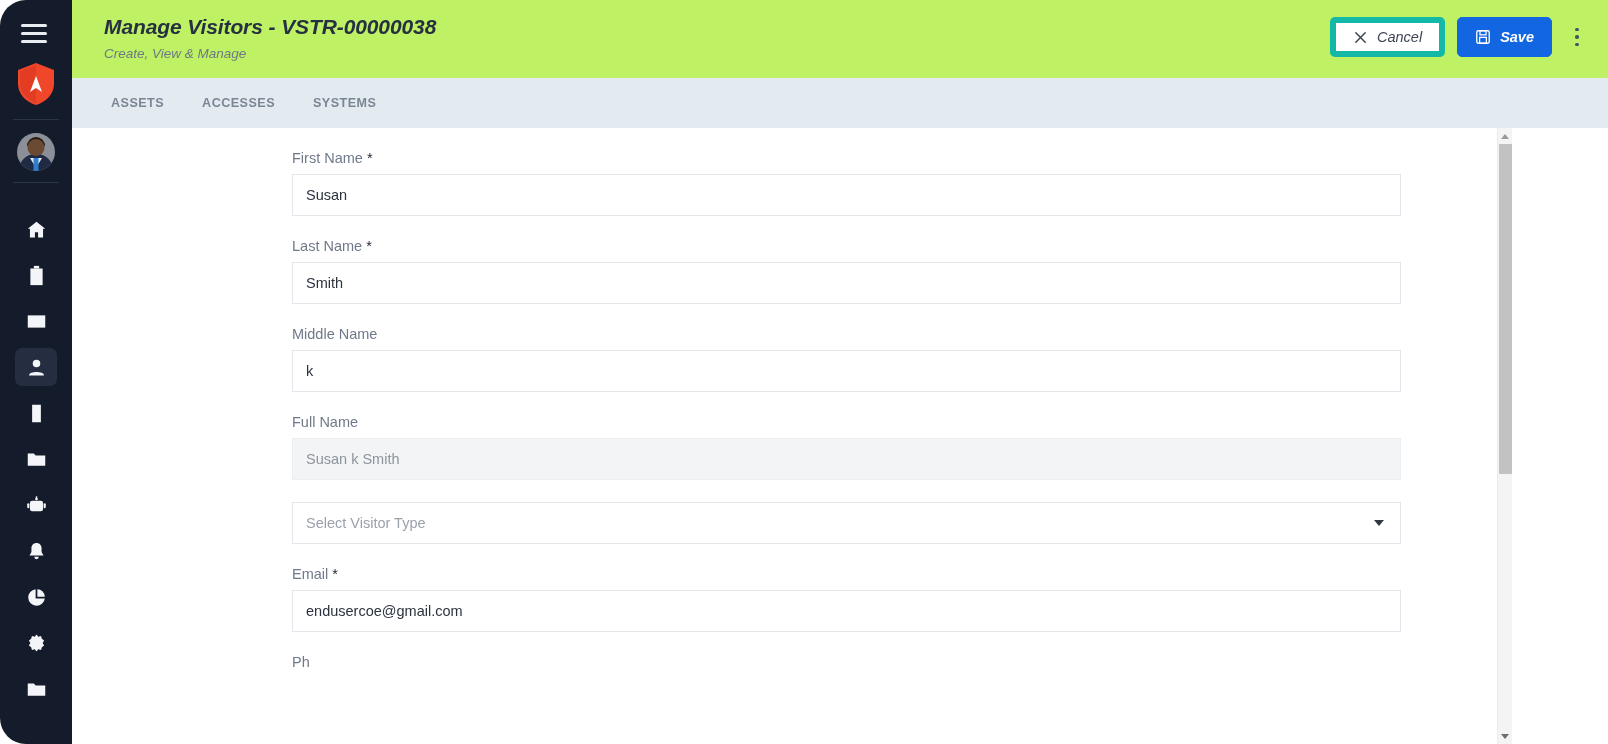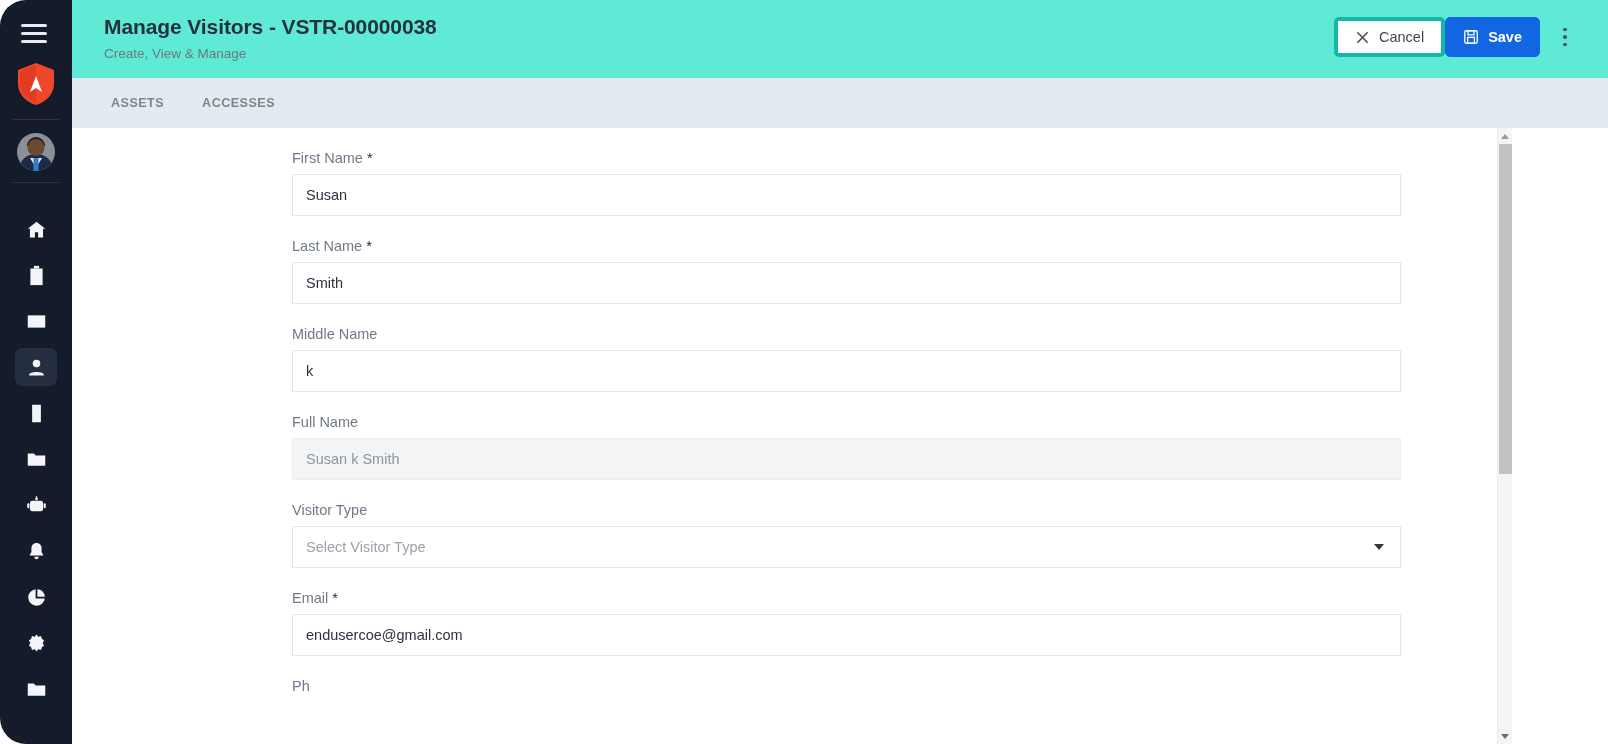--- a/index.html
+++ b/index.html
@@ -149,25 +149,26 @@
     display: flex;
     flex-direction: column;
     background: #ffffff;
     position: relative;
     overflow: hidden;
   }
 
   .topbar {
     height: 78px;
     min-height: 78px;
-    background: #5eead4;
+    background: #bef264;
     display: flex;
     align-items: flex-start;
     justify-content: space-between;
-    padding: 13px 26px 0 32px;
+    padding: 13px 14px 0 32px;
+    font-style: italic;
   }
 
   .title-wrap { padding-top: 1px; }
   .page-title {
     font-size: 21px;
     font-weight: bold;
     color: #263040;
     letter-spacing: -0.1px;
     line-height: 1.2;
   }
@@ -190,22 +191,23 @@
     display: inline-flex;
     align-items: center;
     gap: 9px;
     font-size: 14.5px;
     cursor: pointer;
     padding: 0 17px;
     white-space: nowrap;
   }
   .btn-cancel {
     background: #ffffff;
-    border: 4px solid #14b8a6;
+    border: 6px solid #14b8a6;
     color: #3d4552;
+    margin-right: 12px;
   }
   .btn-cancel svg { width: 15px; height: 15px; }
   .btn-cancel svg path { stroke: #3d4552; }
 
   .btn-save {
     background: #1266e2;
     border: 1px solid #1266e2;
     color: #ffffff;
     font-weight: bold;
   }
@@ -527,20 +529,23 @@
       </div>
     </div>
 
     <div class="tabbar">
       <div class="tab">
         <span>ASSETS</span>
       </div>
       <div class="tab">
         <span>ACCESSES</span>
       </div>
+      <div class="tab">
+        <span>SYSTEMS</span>
+      </div>
     </div>
 
     <div class="content">
 
       <div class="form-scroll">
         <div class="form-inner">
 
           <div class="field">
             <label class="field-label">
               <span>First Name</span>
@@ -569,21 +574,20 @@
           </div>
 
           <div class="field">
             <label class="field-label">Full Name</label>
             <div class="input disabled">
               <span>Susan k Smith</span>
             </div>
           </div>
 
           <div class="field">
-            <label class="field-label">Visitor Type</label>
             <div class="input select placeholder">
               <span>Select Visitor Type</span>
               <span class="caret"></span>
             </div>
           </div>
 
           <div class="field">
             <label class="field-label">
               <span>Email</span>
               <span class="req">*</span>

